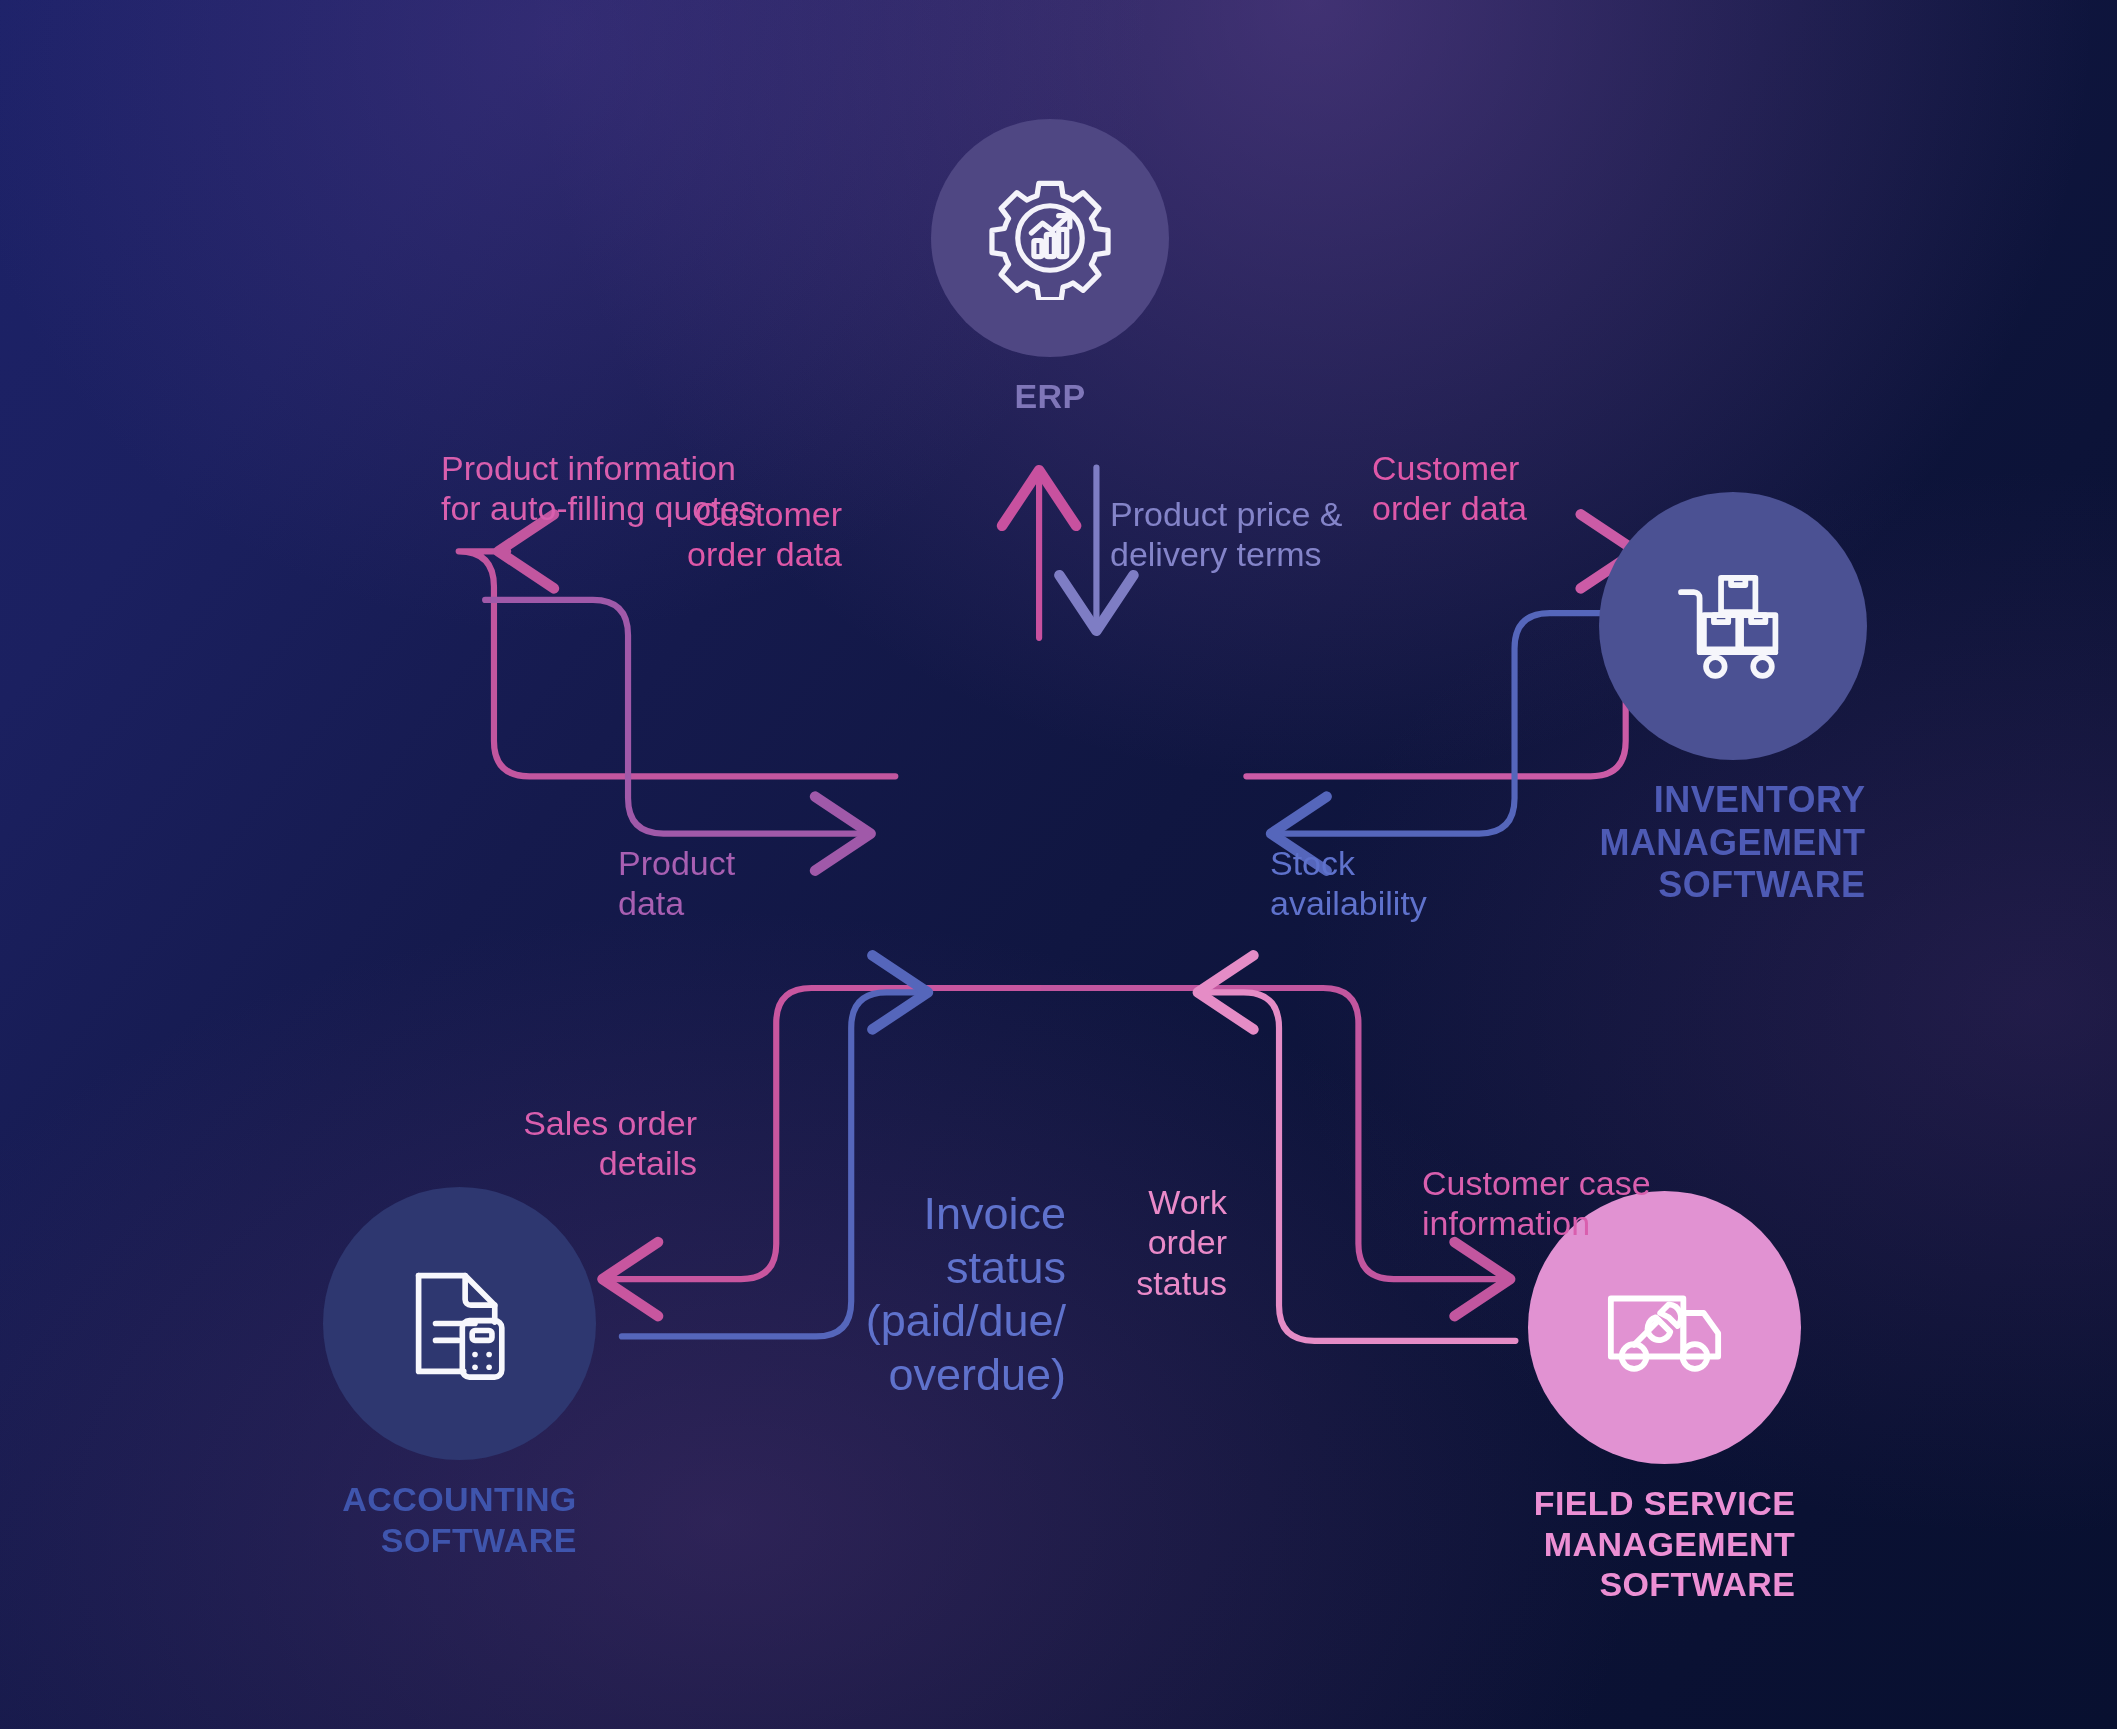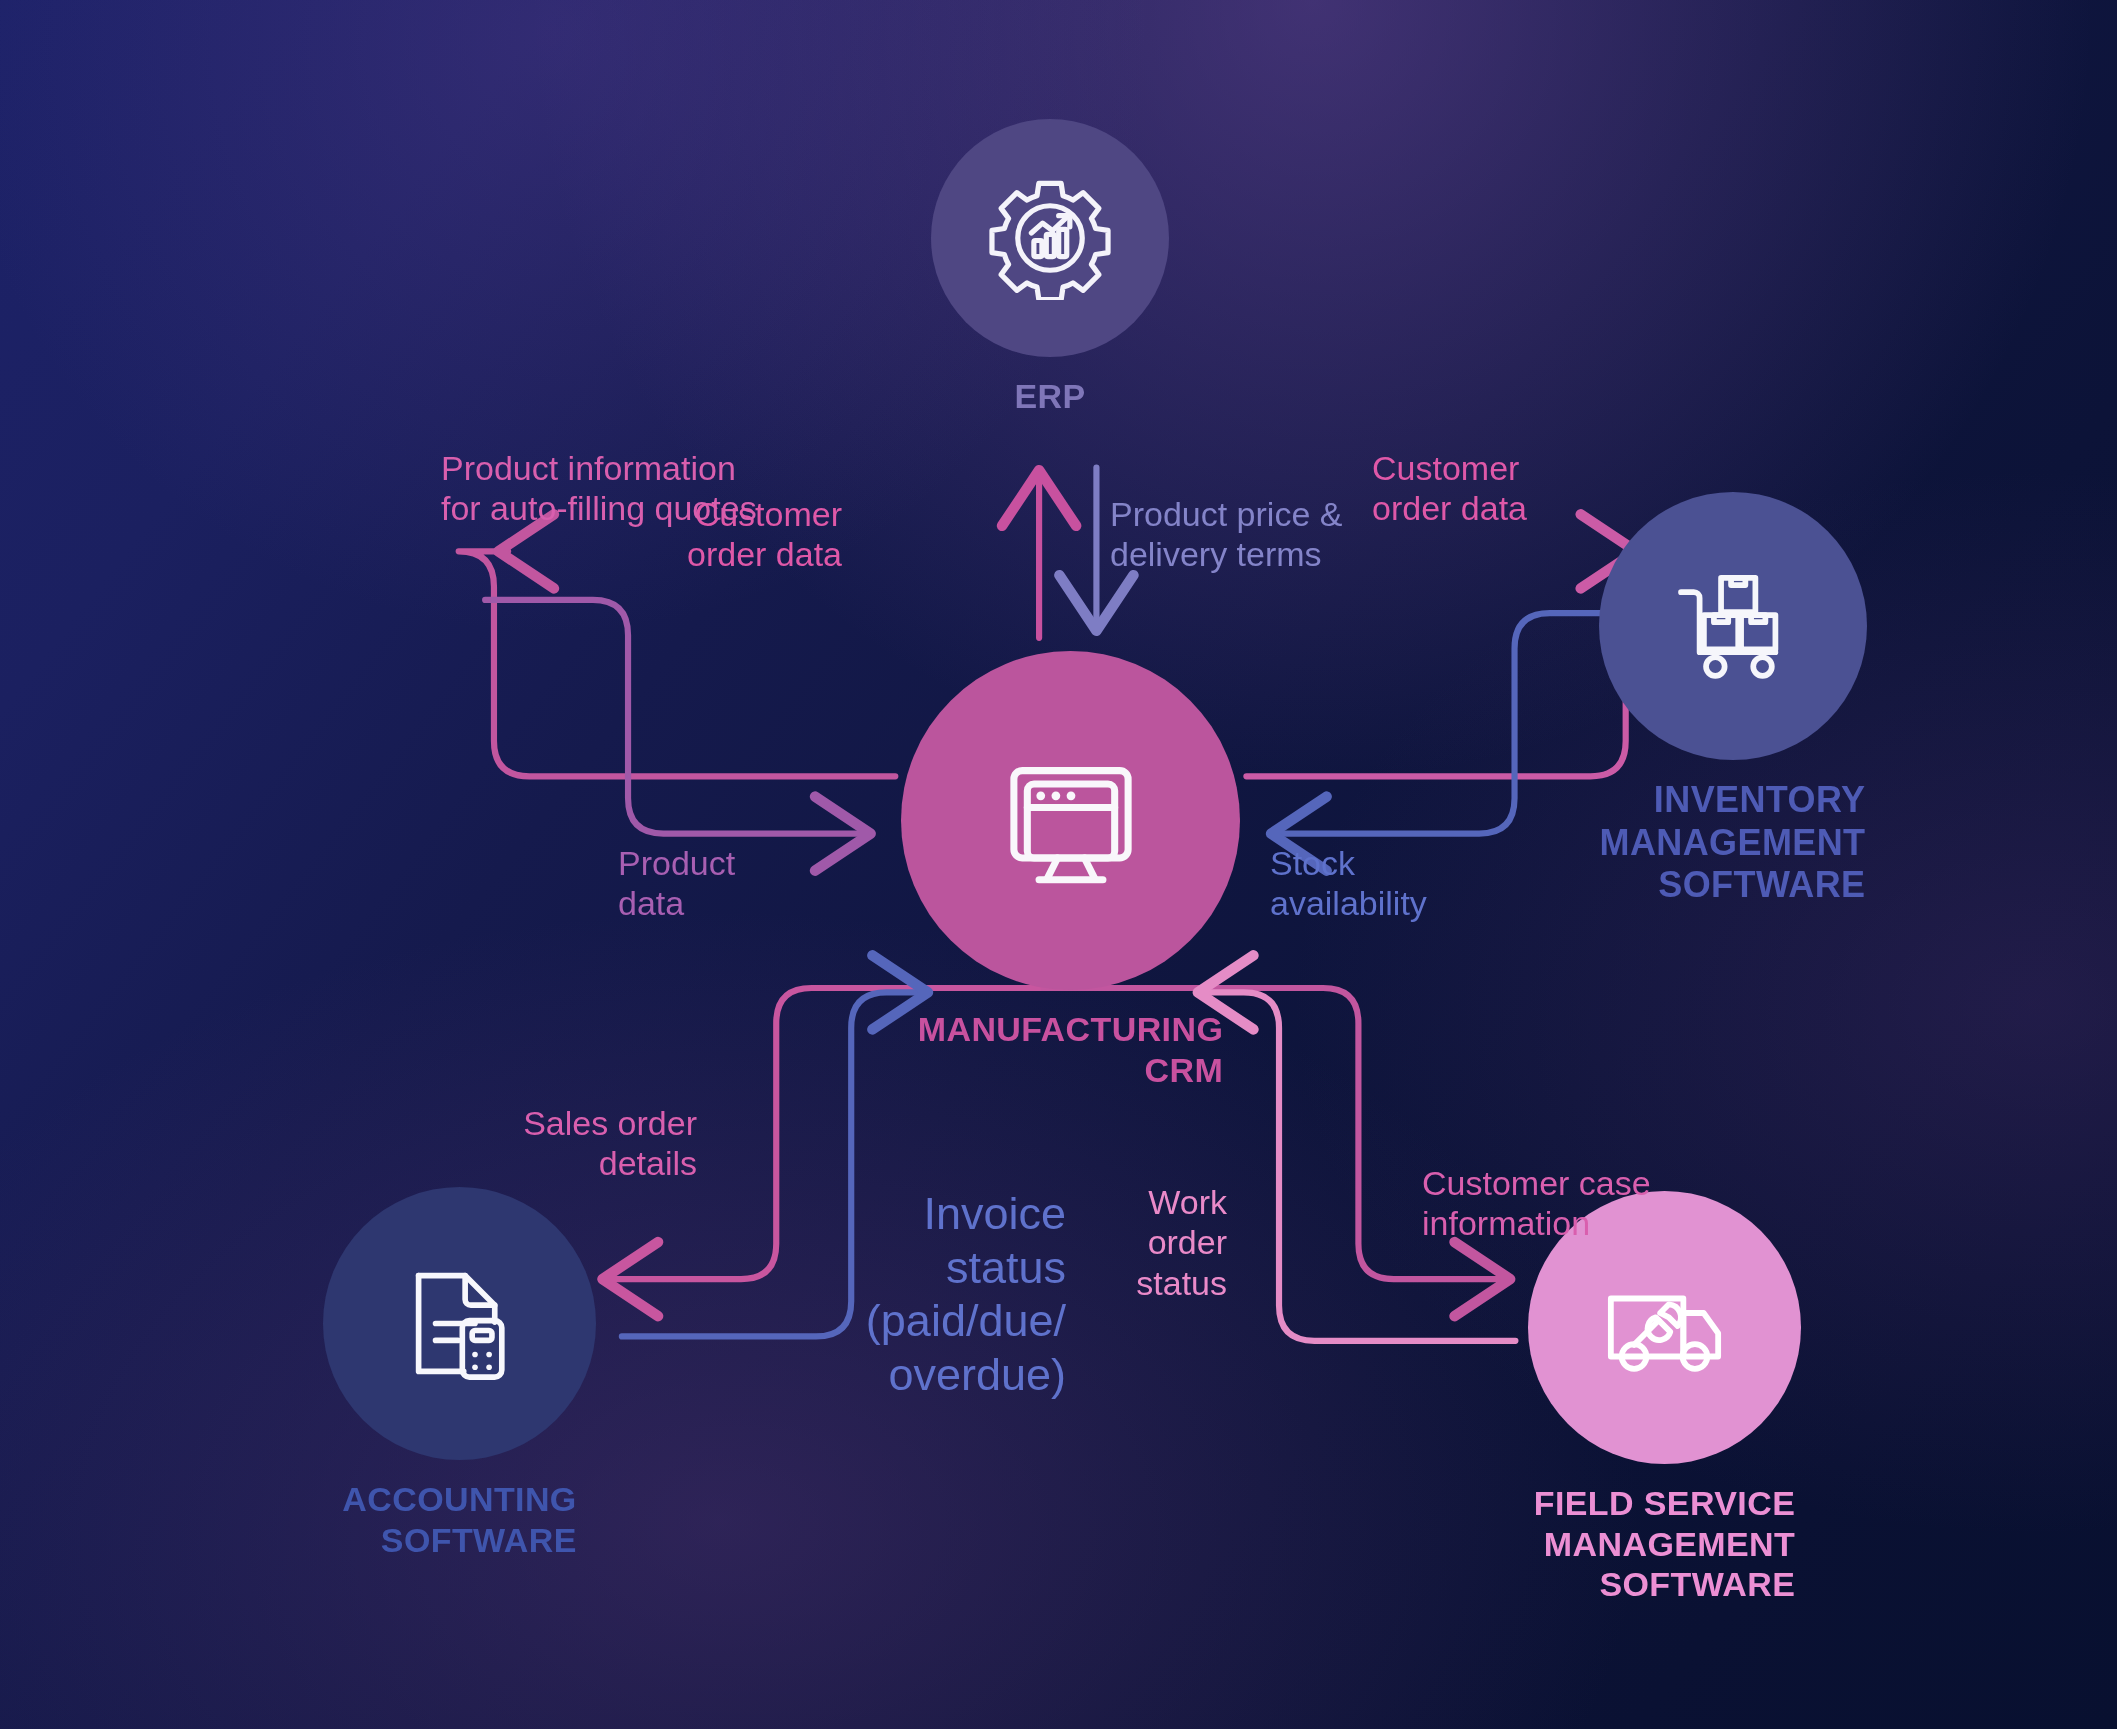--- a/index.html
+++ b/index.html
@@ -130,38 +130,20 @@
           <circle cx="38" cy="78" r="6.5"></circle>
           <circle cx="71" cy="78" r="6.5"></circle>
         </g>
       </svg>
     </div>
     <div class="nlabel" style="color:#4e5bb5;font-size:36px;">INVENTORY
 MANAGEMENT
 SOFTWARE</div>
   </div>
 
-  <div class="node" style="left:901px;top:651px;width:339px;">
-    <div class="disc" style="width:339px;height:339px;background:#bb559d;">
-      <svg width="168" height="168" viewBox="0 0 100 100">
-        <g fill="none" stroke="#f9f7fb" stroke-width="4.2" stroke-linecap="round" stroke-linejoin="round">
-          <rect x="16" y="20" width="68" height="52" rx="5"></rect>
-          <rect x="24" y="28" width="52" height="44" rx="4"></rect>
-          <path d="M24,42 h52"></path>
-          <circle cx="32" cy="35" r="2.6" fill="#f9f7fb" stroke="none"></circle>
-          <circle cx="41" cy="35" r="2.6" fill="#f9f7fb" stroke="none"></circle>
-          <circle cx="50" cy="35" r="2.6" fill="#f9f7fb" stroke="none"></circle>
-          <path d="M42,72 L36,84 M58,72 L64,84"></path>
-          <path d="M31,85 h38"></path>
-        </g>
-      </svg>
-    </div>
-    <div class="nlabel" style="color:#c8519f;font-size:34px;">MANUFACTURING
-CRM</div>
-  </div>
 
   <div class="node" style="left:323px;top:1187px;width:273px;">
     <div class="disc" style="width:273px;height:273px;background:#2e3770;">
       <svg width="141" height="141" viewBox="0 0 100 100">
         <g fill="none" stroke="#f7f7fc" stroke-width="4" stroke-linecap="round" stroke-linejoin="round">
           <path d="M21,16 h33 l21,21 v12"></path>
           <path d="M21,16 v68 h32"></path>
           <path d="M54,16 v17 a4,4 0 0 0 4,4 h17"></path>
           <path d="M33,50 h28 M33,62 h16"></path>
           <rect x="52" y="48" width="28" height="40" rx="5"></rect>

